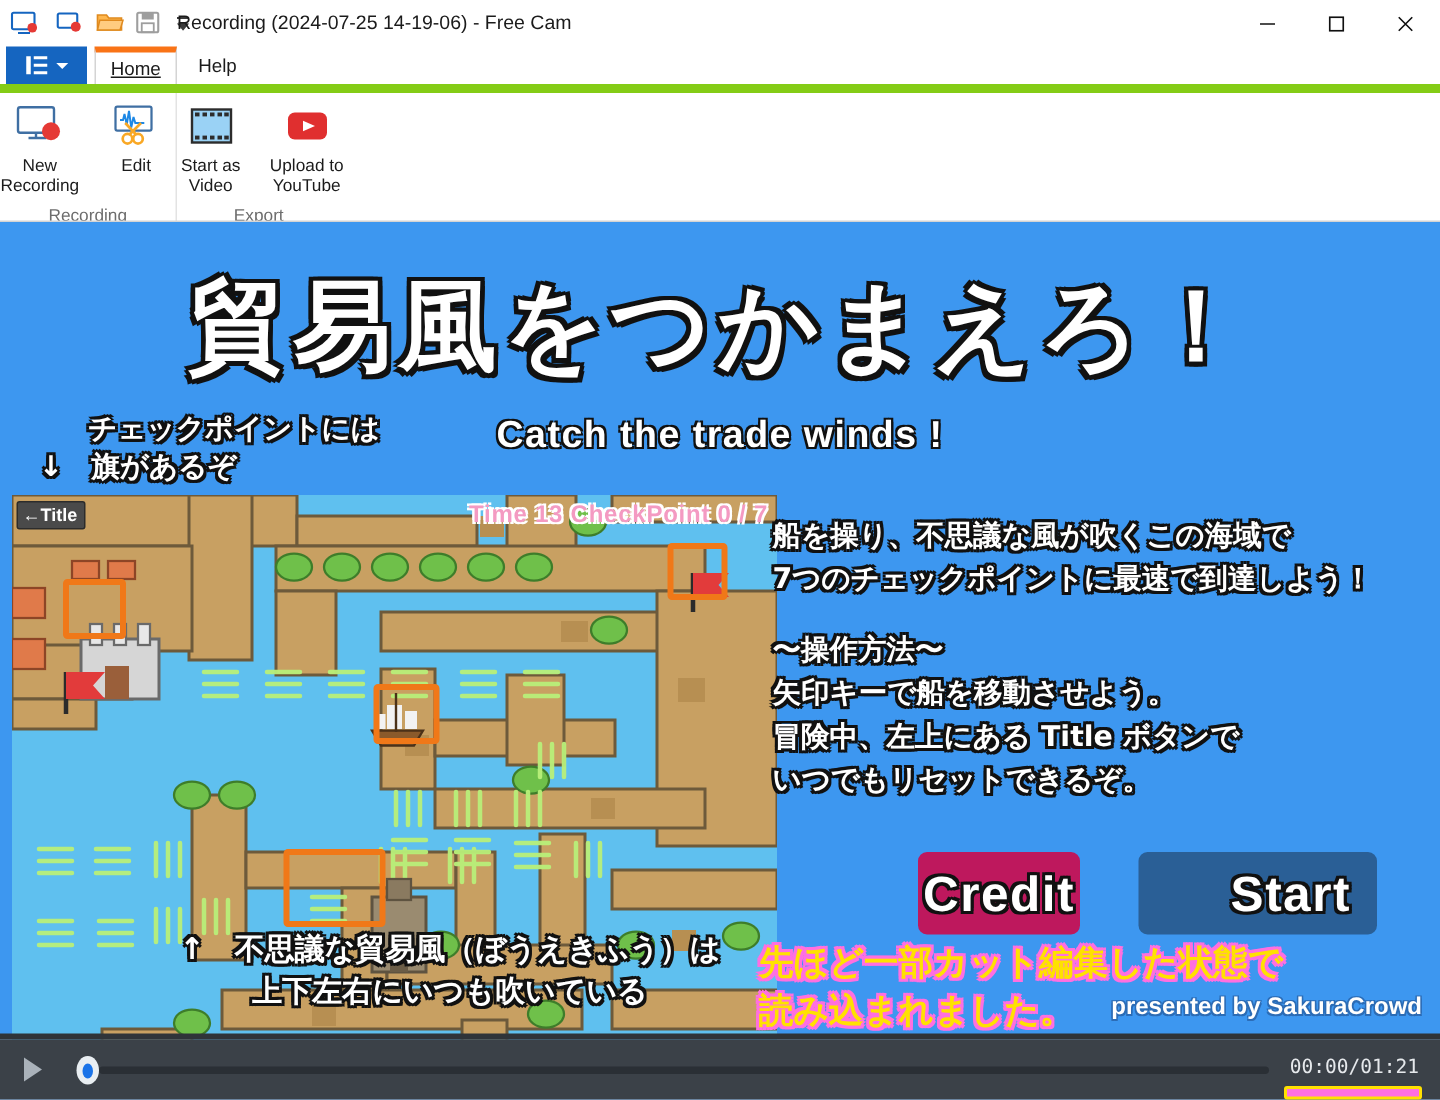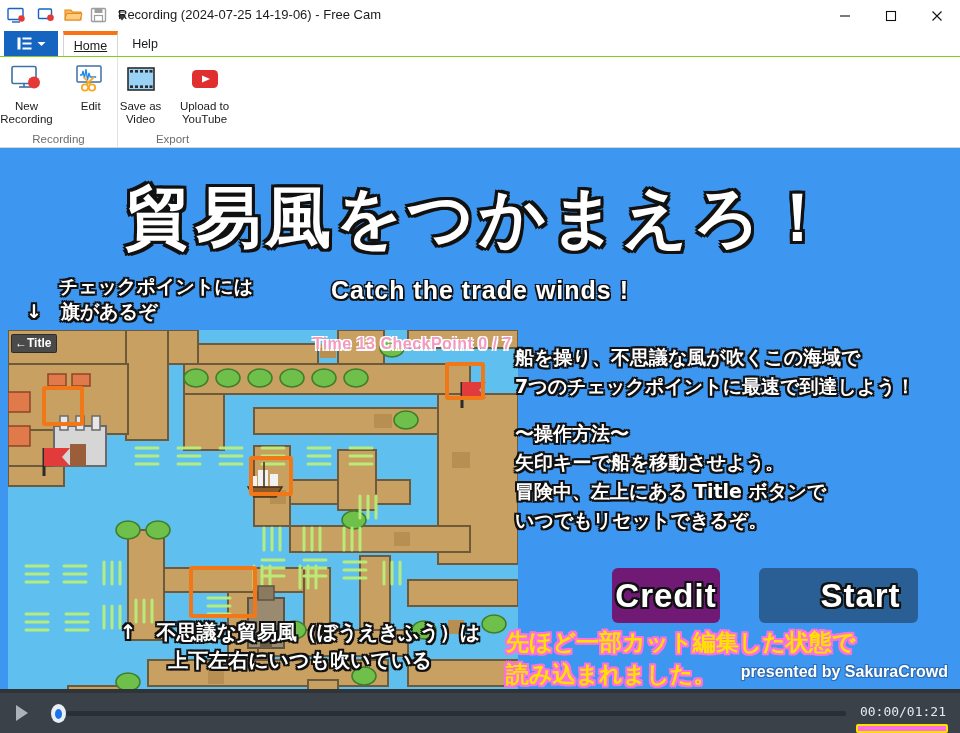--- a/index.html
+++ b/index.html
@@ -27,21 +27,21 @@
            display:flex;align-items:center;justify-content:center;gap:5px;}
   .tab{position:absolute;top:0;height:25px;display:flex;align-items:center;justify-content:center;
        font-size:12.5px;color:#1b1b1b;padding:0 14px;box-sizing:border-box;}
   .tab.active{background:#ffffff;border:1px solid #d4d4d4;border-bottom:none;
               border-top:4px solid #f97316;height:26px;text-decoration:underline;}
   .tab-home{left:63px;width:55px;}
   .tab-help{left:119px;width:52px;}
 
   
   .ribbon{position:absolute;left:0;top:56px;width:960px;height:92px;background:#ffffff;
-          border-top:1px solid #84cc16;box-sizing:border-box;}
+          border-top:6px solid #84cc16;box-sizing:border-box;}
   .ribbon-groups{position:absolute;left:0;top:0;display:flex;height:92px;}
   .rgroup{position:relative;height:92px;display:flex;flex-direction:column;align-items:center;
           justify-content:flex-start;box-sizing:border-box;}
   .rgroup + .rgroup{border-left:1px solid #e3e3e3;}
   .rgroup .items{display:flex;align-items:flex-start;height:70px;padding-top:4px;}
   .ritem{width:auto;min-width:52px;padding:0 6px;display:flex;flex-direction:column;align-items:center;}
   .ritem .glyph{height:36px;display:flex;align-items:center;justify-content:center;}
   .ritem .lbl{font-size:11.5px;color:#1b1b1b;text-align:center;line-height:12.5px;margin-top:3px;}
   .rgroup .gname{font-size:11.5px;color:#6d6d6d;text-align:center;width:100%;margin-top:2px;}
   .ribbon-sep{position:absolute;left:0;top:147px;width:960px;height:1px;background:#d4d4d4;}
@@ -90,21 +90,21 @@
   .rtext .blk{margin-bottom:18px;}
   .rtext span{display:block;}
 
   
   .gbtns{position:absolute;left:612px;top:420px;width:262px;height:55px;}
   .gbtn{position:absolute;top:0;height:55px;border-radius:6px;display:flex;
         align-items:center;justify-content:center;
         font-size:33px;font-weight:bold;color:#ffffff;letter-spacing:1px;
         text-shadow:-2px -2px 0 #111,2px -2px 0 #111,-2px 2px 0 #111,2px 2px 0 #111,
                     0 -2px 0 #111,0 2px 0 #111,-2px 0 0 #111,2px 0 0 #111;}
-  .gbtn.credit{left:0;width:108px;background:#701a75;text-align:center;}
+  .gbtn.credit{left:0;width:108px;background:#be185d;text-align:center;}
   .gbtn.start{left:147px;width:115px;background:#2a5f96;padding-left:44px;}
 
   .presented{position:absolute;right:12px;top:515px;font-size:16px;font-weight:bold;color:#ffffff;
              text-shadow:-1px -1px 0 #2c6cb5,1px -1px 0 #2c6cb5,-1px 1px 0 #2c6cb5,1px 1px 0 #2c6cb5;}
 
   
   .annot{position:absolute;left:506px;top:478px;width:400px;font-size:23px;line-height:32px;
          font-weight:bold;color:#ffe100;letter-spacing:0px;
          font-family:"DejaVu Sans","Liberation Sans",sans-serif;
          text-shadow:-2px -2px 0 #ff6fe0,2px -2px 0 #ff6fe0,-2px 2px 0 #ff6fe0,2px 2px 0 #ff6fe0,
@@ -254,21 +254,21 @@
                   <rect x="24.5" y="6" width="3" height="2.6"></rect>
                   <rect x="5" y="21.4" width="3" height="2.6"></rect>
                     <rect x="10" y="21.4" width="3" height="2.6"></rect>
                   <rect x="15" y="21.4" width="3" height="2.6"></rect>
                     <rect x="20" y="21.4" width="3" height="2.6"></rect>
                   <rect x="24.5" y="21.4" width="3" height="2.6"></rect>
                 </g>
               </svg>
             </span>
             <span class="lbl">
-              <span>Save as</span><br>
+              <span>Start as</span><br>
               <span>Video</span>
             </span>
           </div>
           <div class="ritem">
             <span class="glyph">
               <svg width="32" height="30" viewBox="0 0 32 30">
                 <rect x="3" y="6" width="26" height="18" rx="4.5" fill="#e02f2f"></rect>
                 <path d="M13 11.5 21 15l-8 3.5z" fill="#ffffff"></path>
               </svg>
             </span>

